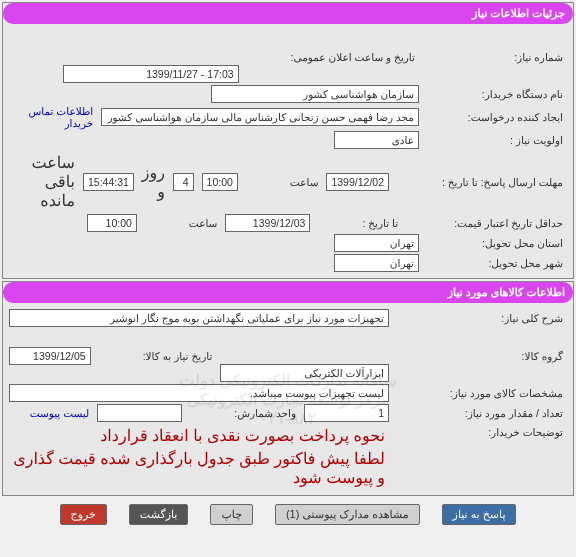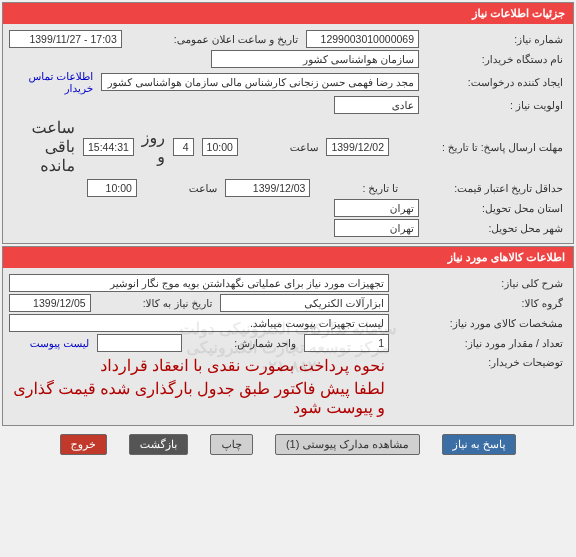--- a/index.html
+++ b/index.html
@@ -10,25 +10,26 @@
     color: #333;
     width: 576px;
     direction: rtl;
   }
   .panel {
     border: 1px solid #888;
     margin: 2px;
     background: #e8e8e8;
   }
   .panel-header {
-    background: #ef4444;
+    background: #d946ef;
     color: #fff;
     padding: 4px 8px;
     font-weight: bold;
     font-size: 11px;
+    border-radius: 10px;
   }
   .panel-body {
     padding: 4px 6px;
     position: relative;
   }
   .watermark {
     position: absolute;
     top: 50%; left: 50%;
     transform: translate(-50%, -50%);
     color: rgba(0,0,0,0.08);
@@ -57,21 +58,21 @@
   .field {
     background: #fff;
     border: 1px solid #666;
     padding: 2px 4px;
     font-size: 10.5px;
     min-height: 18px;
     display: inline-flex;
     align-items: center;
   }
   .field-sm { width: 85px; text-align: right; }
-  .field-md { width: 176px; }
+  .field-md { width: 176px; margin-top: 35px; }
   .field-xl { width: 380px; }
   .field-xs { width: 50px; }
   .field-tiny { width: 30px; text-align:center; }
   .link {
     color: #0000cc;
     cursor: pointer;
     font-size: 10.5px;
     padding: 0 4px;
   }
   .static-text {
@@ -101,21 +102,20 @@
 </style>
 </head>
 <body>
 
 <div class="panel">
   <div class="panel-header">جزئیات اطلاعات نیاز</div>
   <div class="panel-body">
 
     <div class="row">
       <span class="label label-w1">شماره نیاز:</span>
-      <span class="field field-md">1299003010000069</span>
       <span class="label">تاریخ و ساعت اعلان عمومی:</span>
       <span class="field field-md">17:03 - 1399/11/27</span>
     </div>
 
     <div class="row">
       <span class="label label-w1">نام دستگاه خریدار:</span>
       <span class="field" style="width:208px">سازمان هواشناسی کشور</span>
     </div>
 
     <div class="row">

